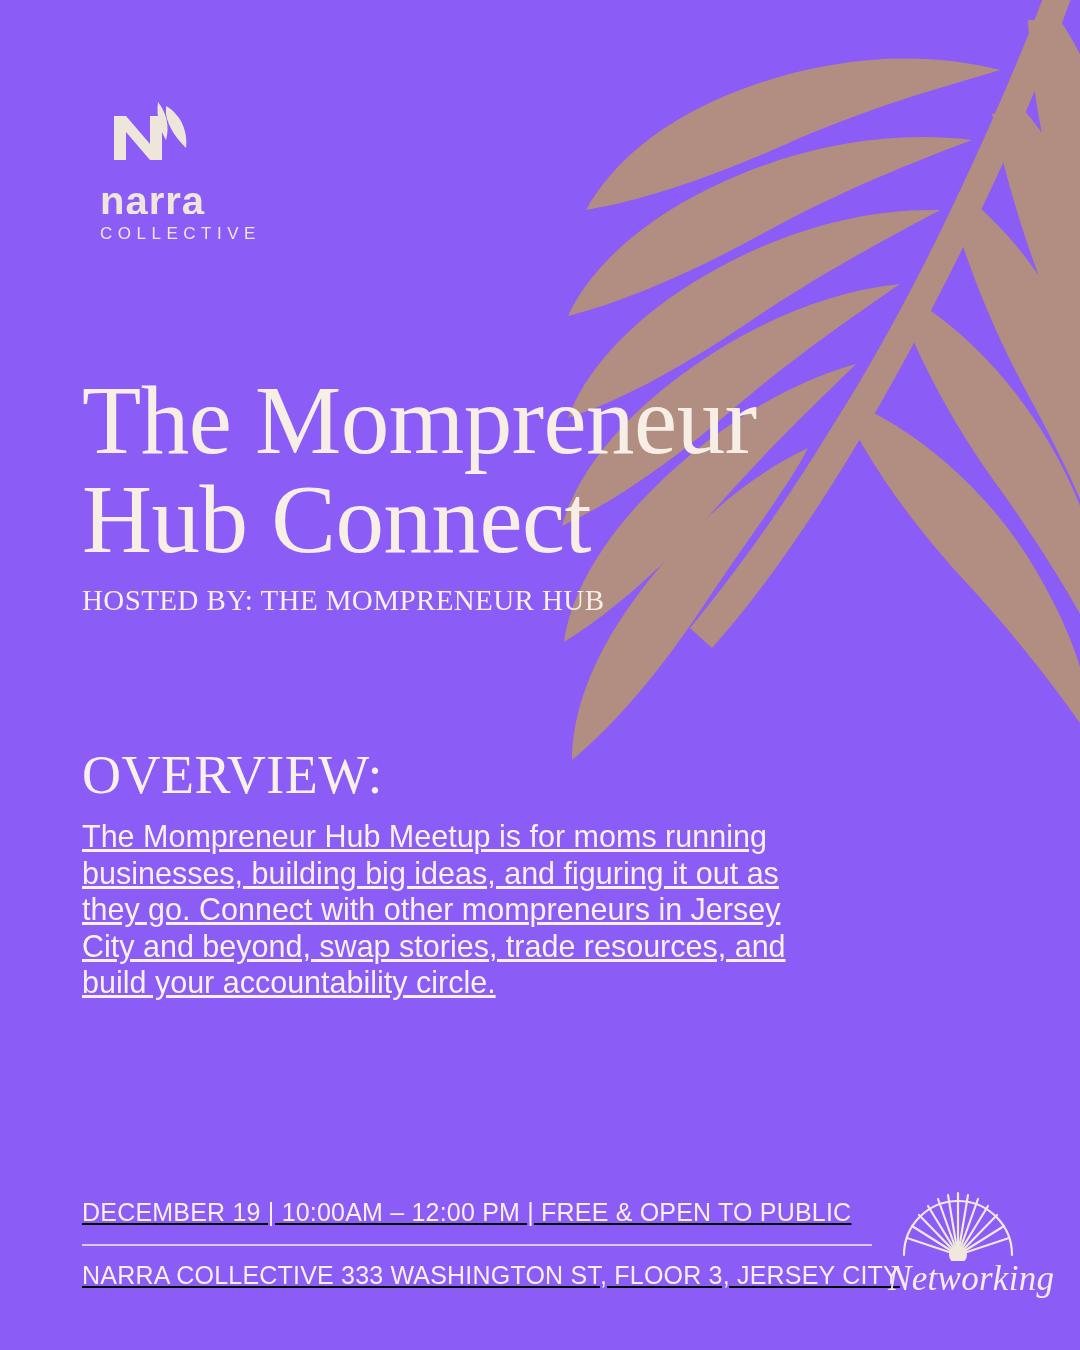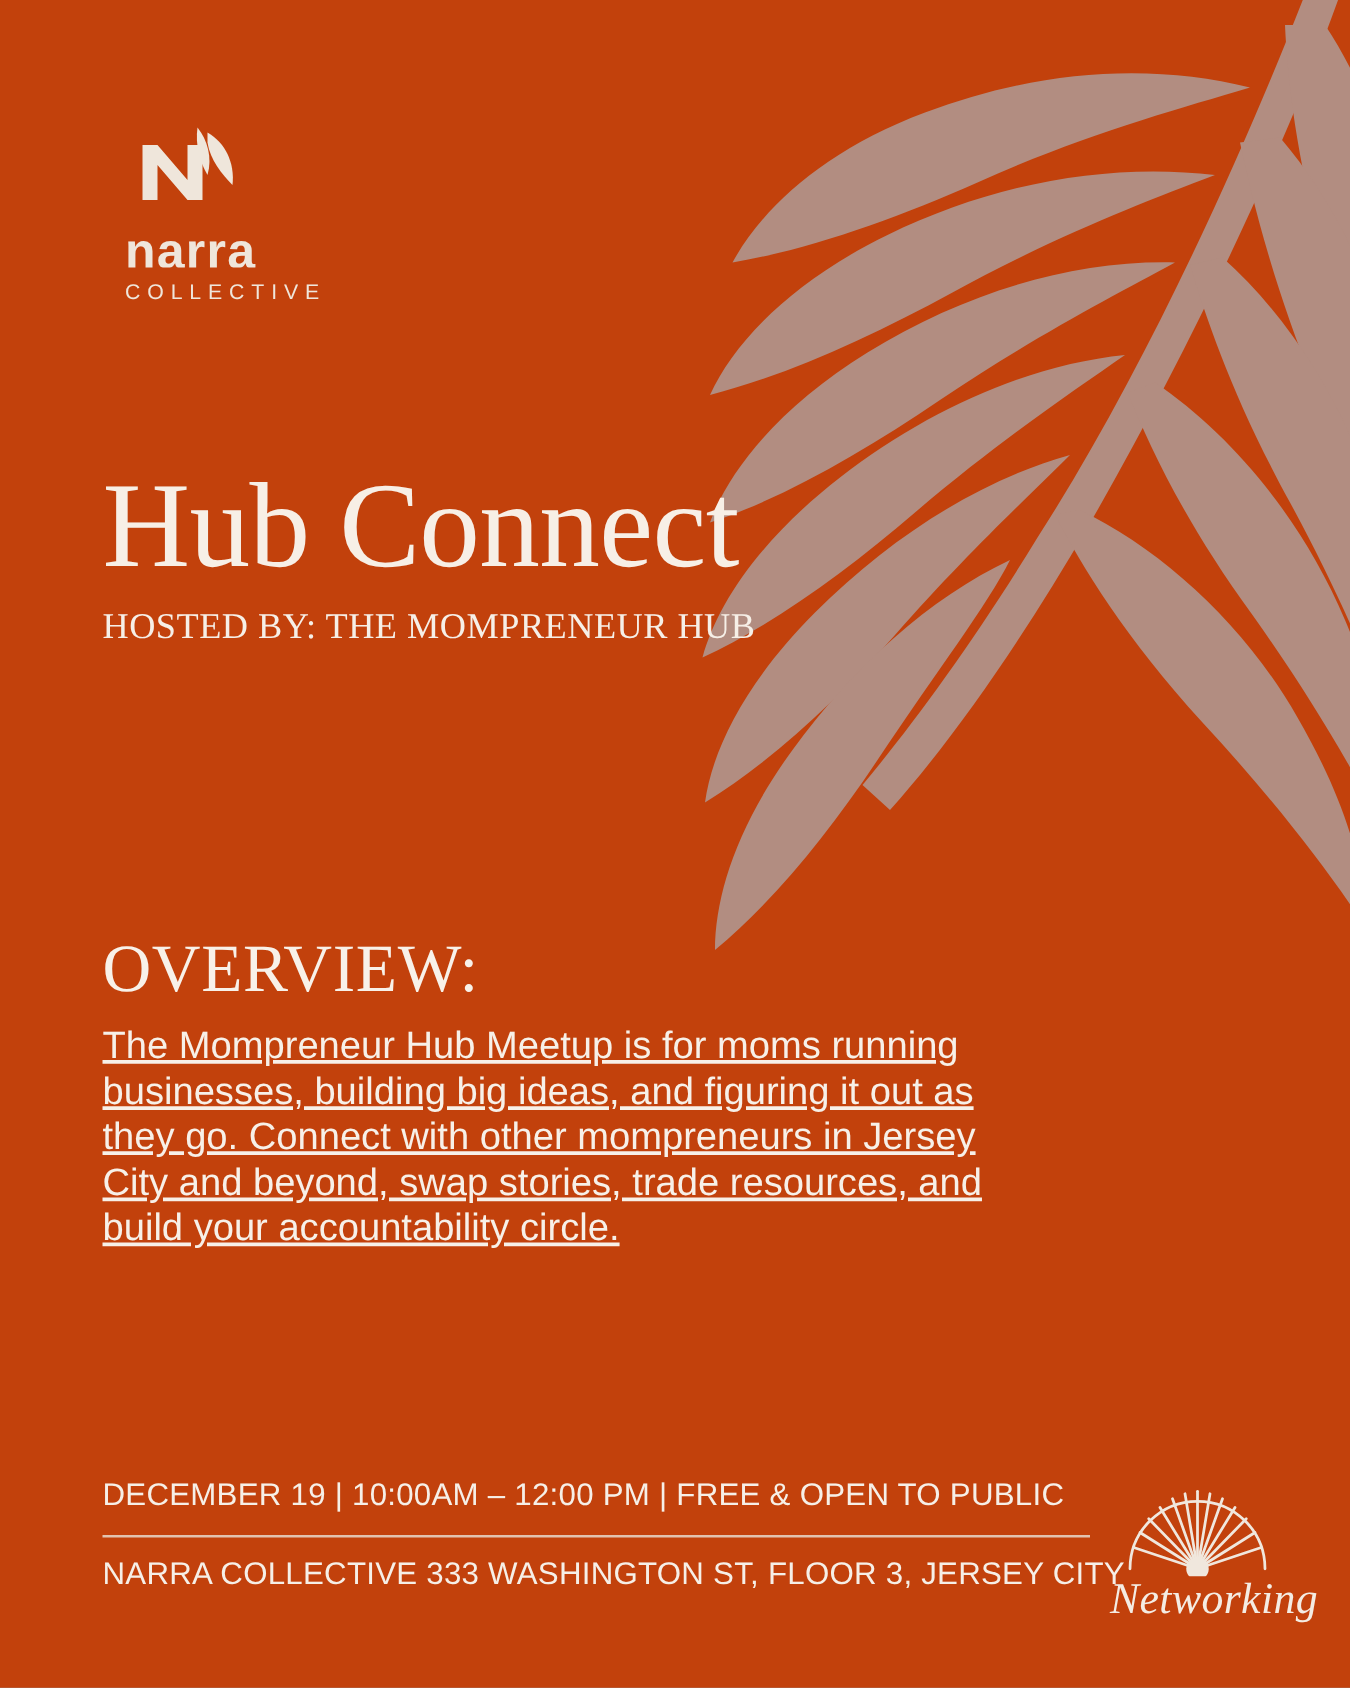--- a/index.html
+++ b/index.html
@@ -13,21 +13,21 @@
   body {
     font-family: "Liberation Sans", sans-serif;
     background: #a57e71;
     position: relative;
   }
 
   .poster {
     position: relative;
     width: 1080px;
     height: 1350px;
-    background: #c2410c;
+    background: #8b5cf6;
     overflow: hidden;
   }
 
   
   .leaf-wrap {
     position: absolute;
     top: -40px;
     right: -60px;
     width: 780px;
     height: 820px;
@@ -115,22 +115,23 @@
     color: #f7f0e8;
     font-weight: 400;
     max-width: 720px;
     text-decoration: underline;
   }
 
   
   .footer {
     position: absolute;
     left: 82px;
-    bottom: 76px;
+    bottom: 60px;
     width: 800px;
+    text-decoration: underline;
   }
   .footer-line1 {
     font-size: 25px;
     letter-spacing: 0.2px;
     color: #f6efe7;
     font-weight: 500;
     white-space: nowrap;
   }
   .divider {
     height: 2px;
@@ -201,20 +202,21 @@
           <path d="M60 6 C74 14 82 30 80 48 C72 40 62 28 60 14 Z"></path>
           <path d="M52 2 C60 12 64 26 60 40 C54 30 50 16 52 2 Z"></path>
         </g>
       </svg>
     </div>
     <div class="logo-word">narra</div>
     <div class="logo-sub">COLLECTIVE</div>
   </div>
 
   <div class="title-block">
+    <div class="title">The Mompreneur</div>
     <div class="title">Hub Connect</div>
     <div class="hosted-by">HOSTED BY: THE MOMPRENEUR HUB</div>
   </div>
 
   <div class="overview-block">
     <div class="overview-heading">OVERVIEW:</div>
     <div class="overview-body">The Mompreneur Hub Meetup is for moms running businesses, building big ideas, and figuring it out as they go. Connect with other mompreneurs in Jersey City and beyond, swap stories, trade resources, and build your accountability circle.</div>
   </div>
 
   <div class="footer">

